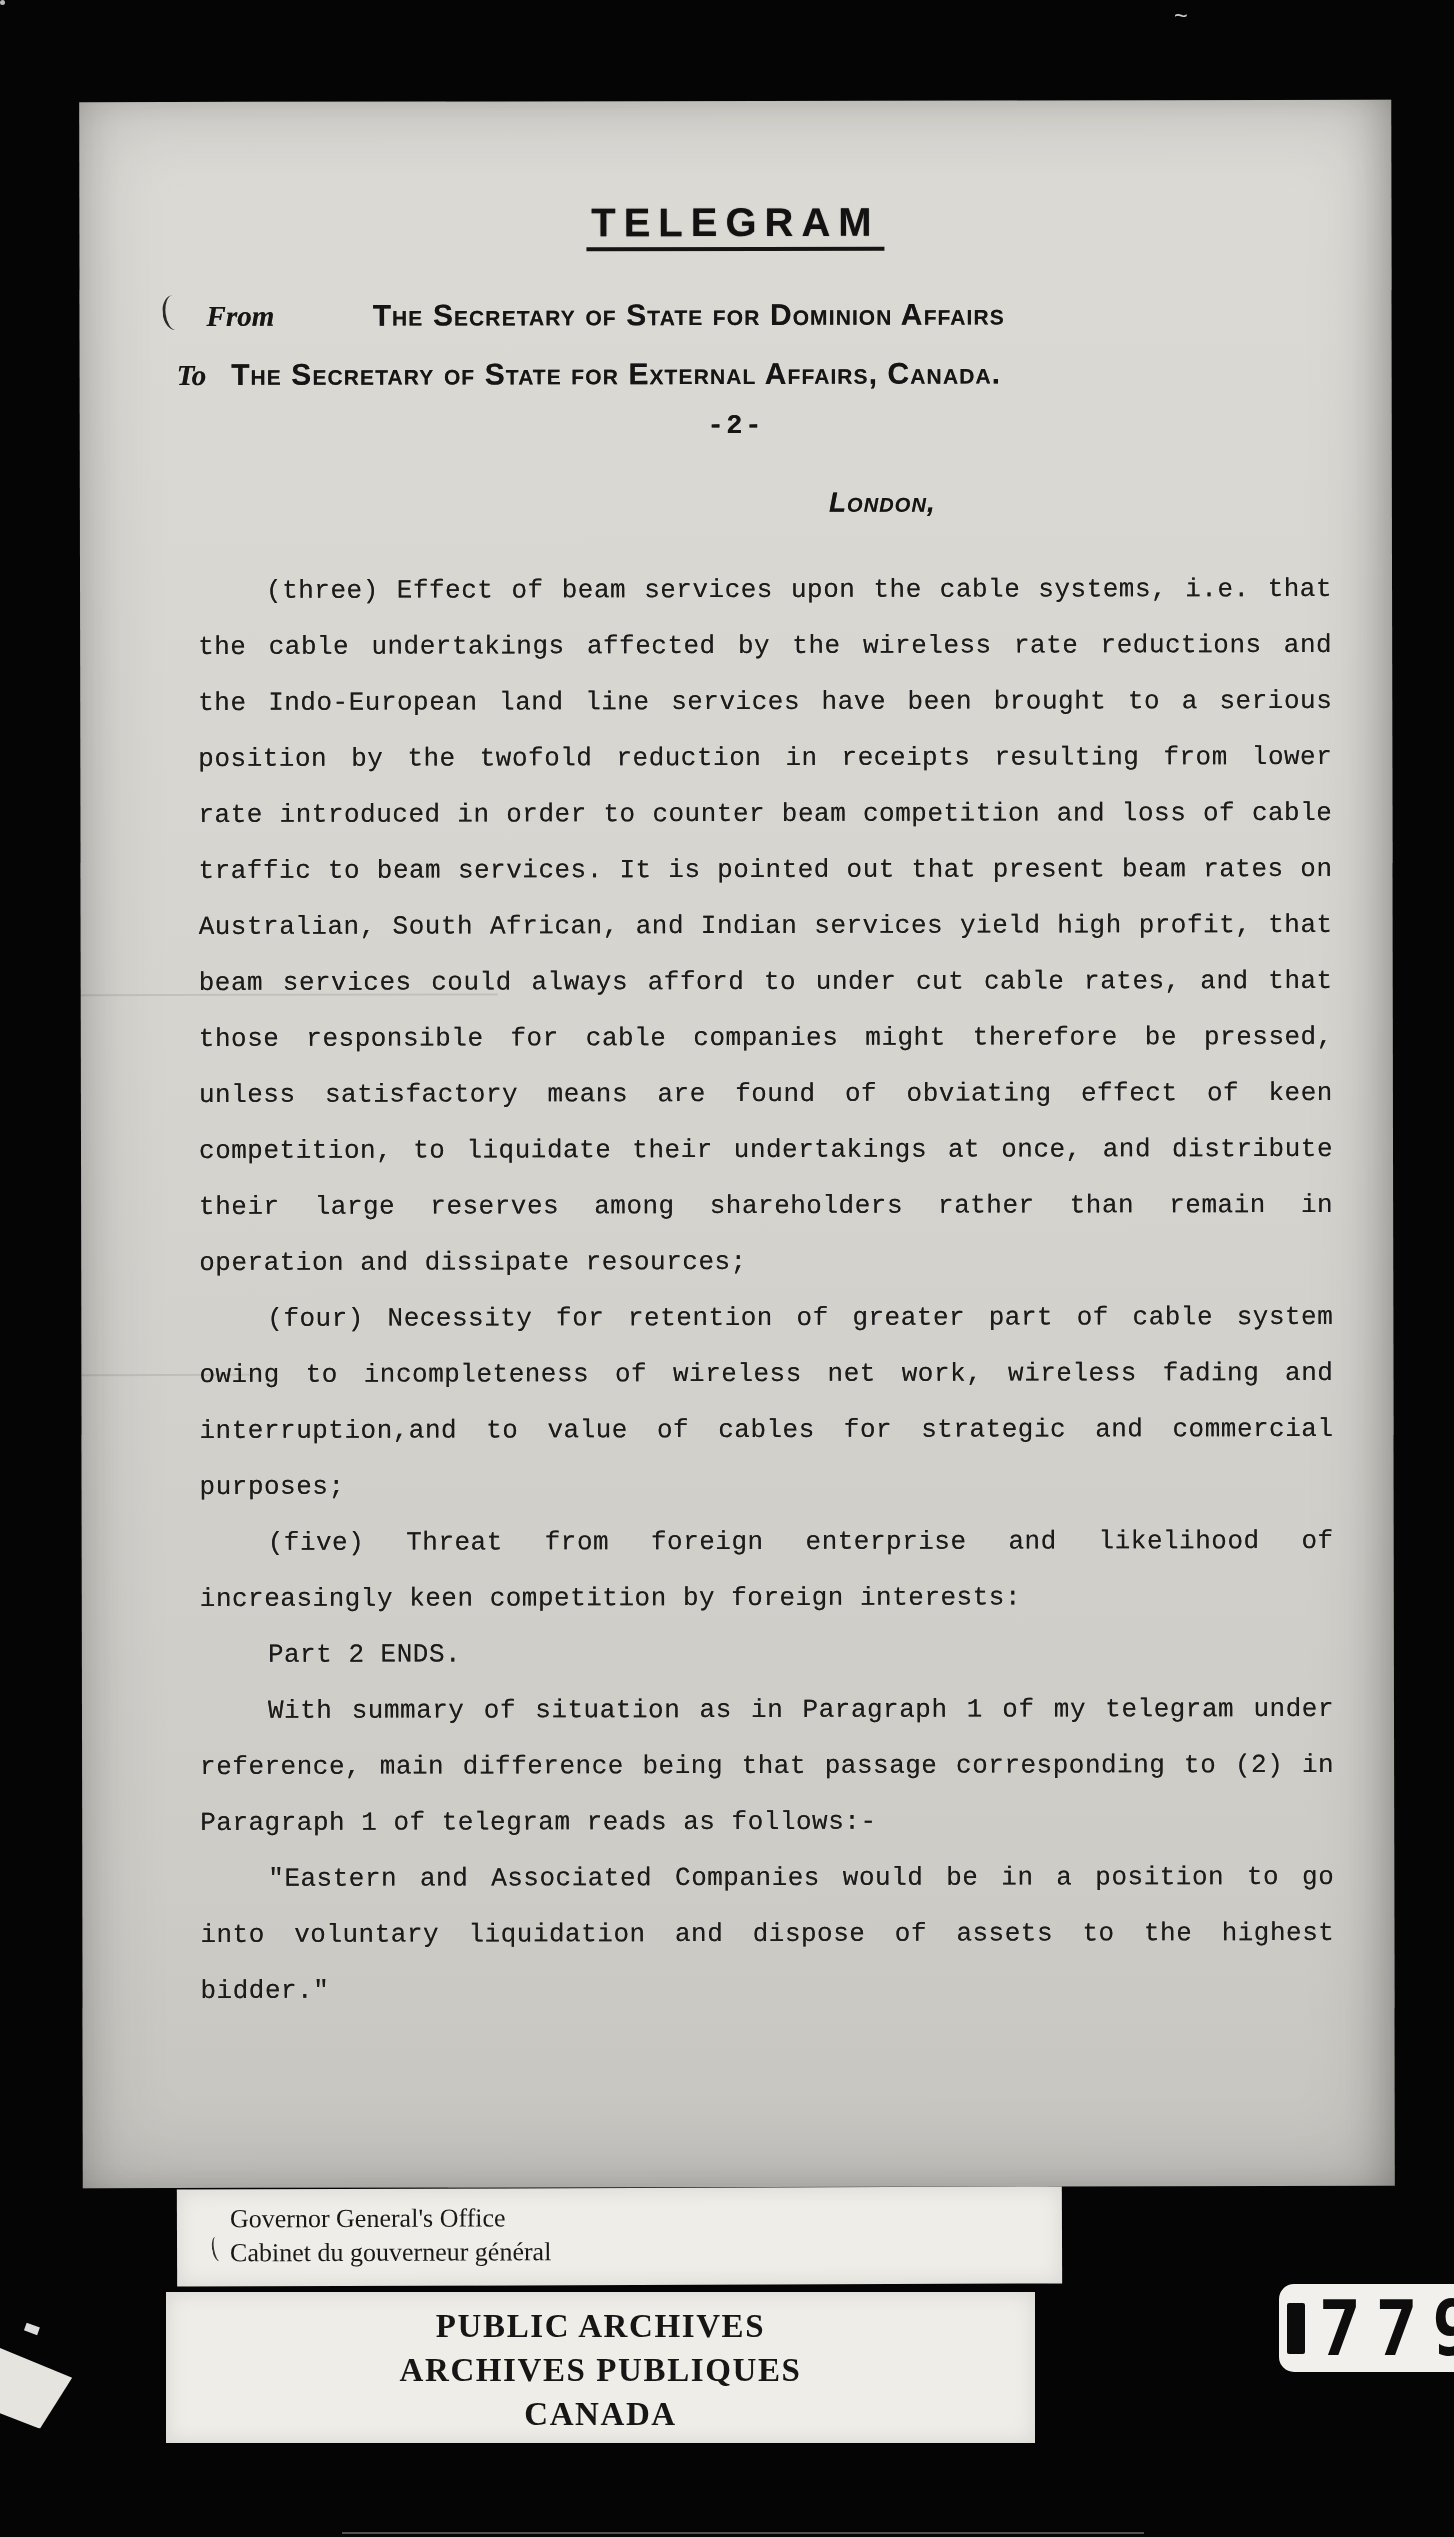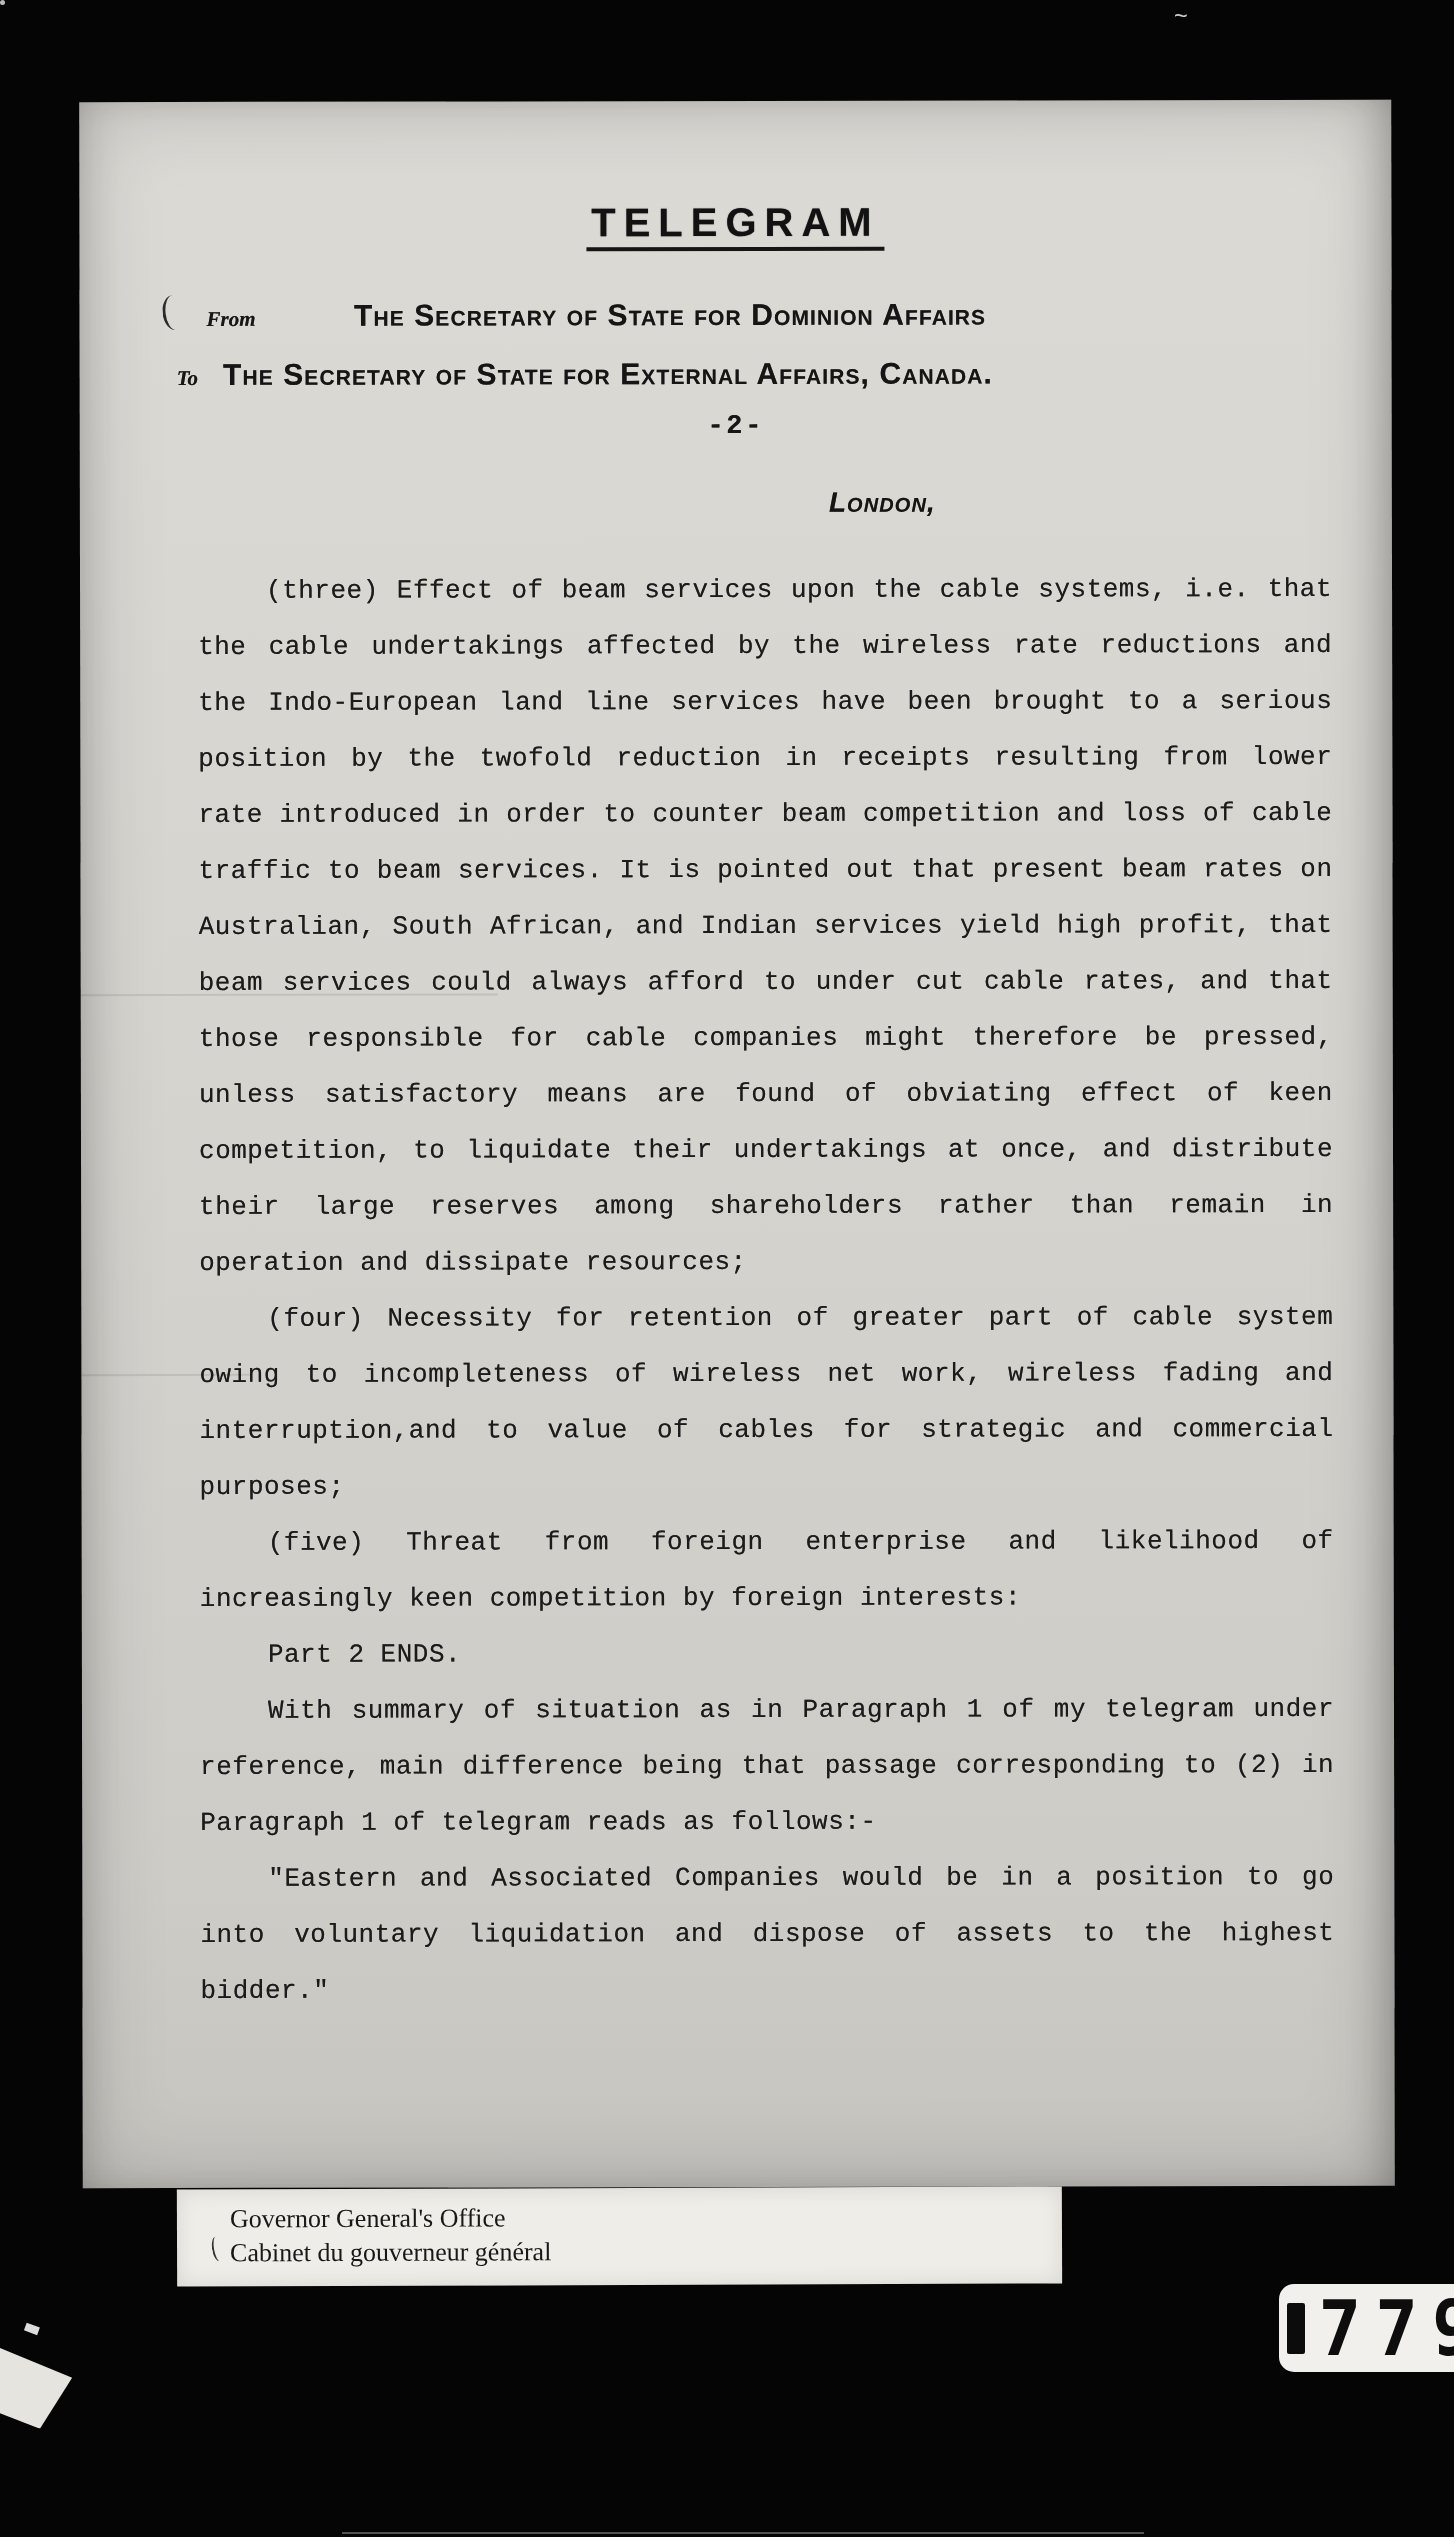--- a/index.html
+++ b/index.html
@@ -28,21 +28,21 @@
     color:#121212;
     border-bottom:4.3px solid #151515;
     padding:0 4.3px 2.1px 4.3px;
     text-shadow:0 0 1.1px rgba(0,0,0,0.5);
   }
   .hdr-line { position:absolute; white-space:nowrap; color:#161616; }
   .hdr-from { top:197px; left:127px; }
   .hdr-to   { top:256px; left:97px; }
   .hdr-label {
     font-family:"Liberation Serif", serif;
-    font-style:italic; font-weight:bold; font-size:21px;
+    font-style:italic; font-weight:bold; font-size:29px;
     text-shadow:0 0 0.5px rgba(0,0,0,0.6);
   }
   .hdr-caps {
     font-family:"Liberation Sans", sans-serif;
     font-variant:small-caps; font-weight:bold;
     font-size:30px; letter-spacing:1.1px; color:#151515;
     text-shadow:0 0 0.5px rgba(0,0,0,0.55);
   }
   .hdr-from .hdr-caps { margin-left:96px; }
   .hdr-to .hdr-caps { margin-left:22.5px; }
@@ -182,20 +182,25 @@
   </div>
 
   <div class="stamp-box stamp-archref">
     <span class="stamp-pen"></span>
     <div class="stamp-col stamp-col-office">
       <div>Governor General's Office</div>
       <div>Cabinet du gouverneur général</div>
     </div>
   </div>
 
+  <div class="stamp-box stamp-archives">
+    <div>PUBLIC ARCHIVES</div>
+    <div>ARCHIVES PUBLIQUES</div>
+    <div>CANADA</div>
+  </div>
 
   <div class="counter">
     <span class="counter-stub"></span>
     <span class="counter-digits">779</span>
   </div>
 
   <div class="artifact artifact-tilde">~</div>
   <div class="artifact-dot"></div>
   <div class="torn-paper"></div>
   <div class="torn-fleck"></div>

